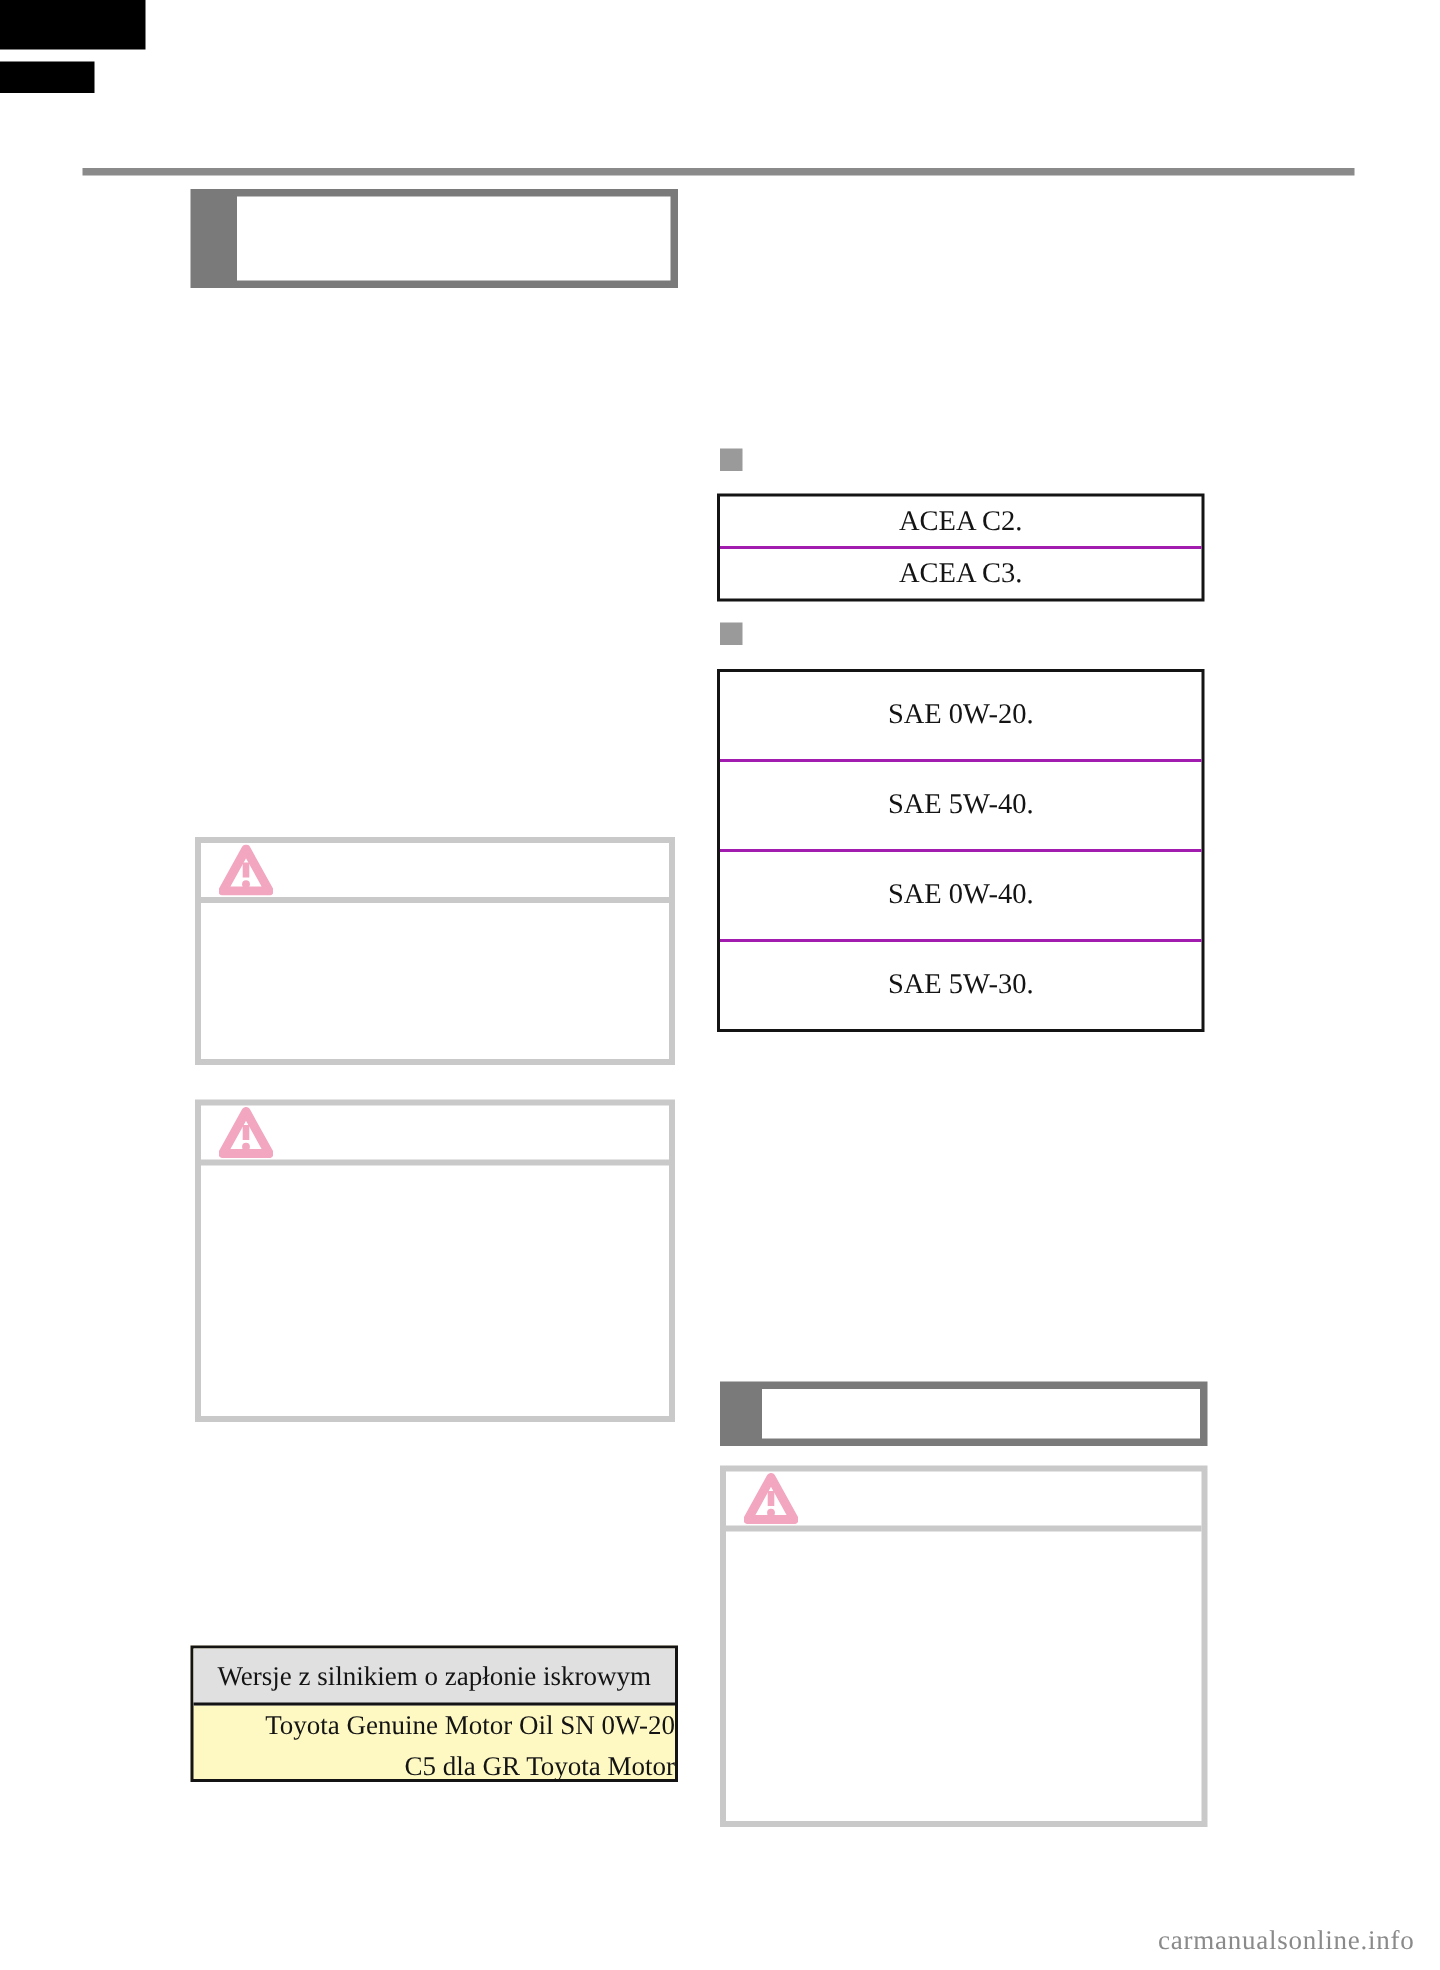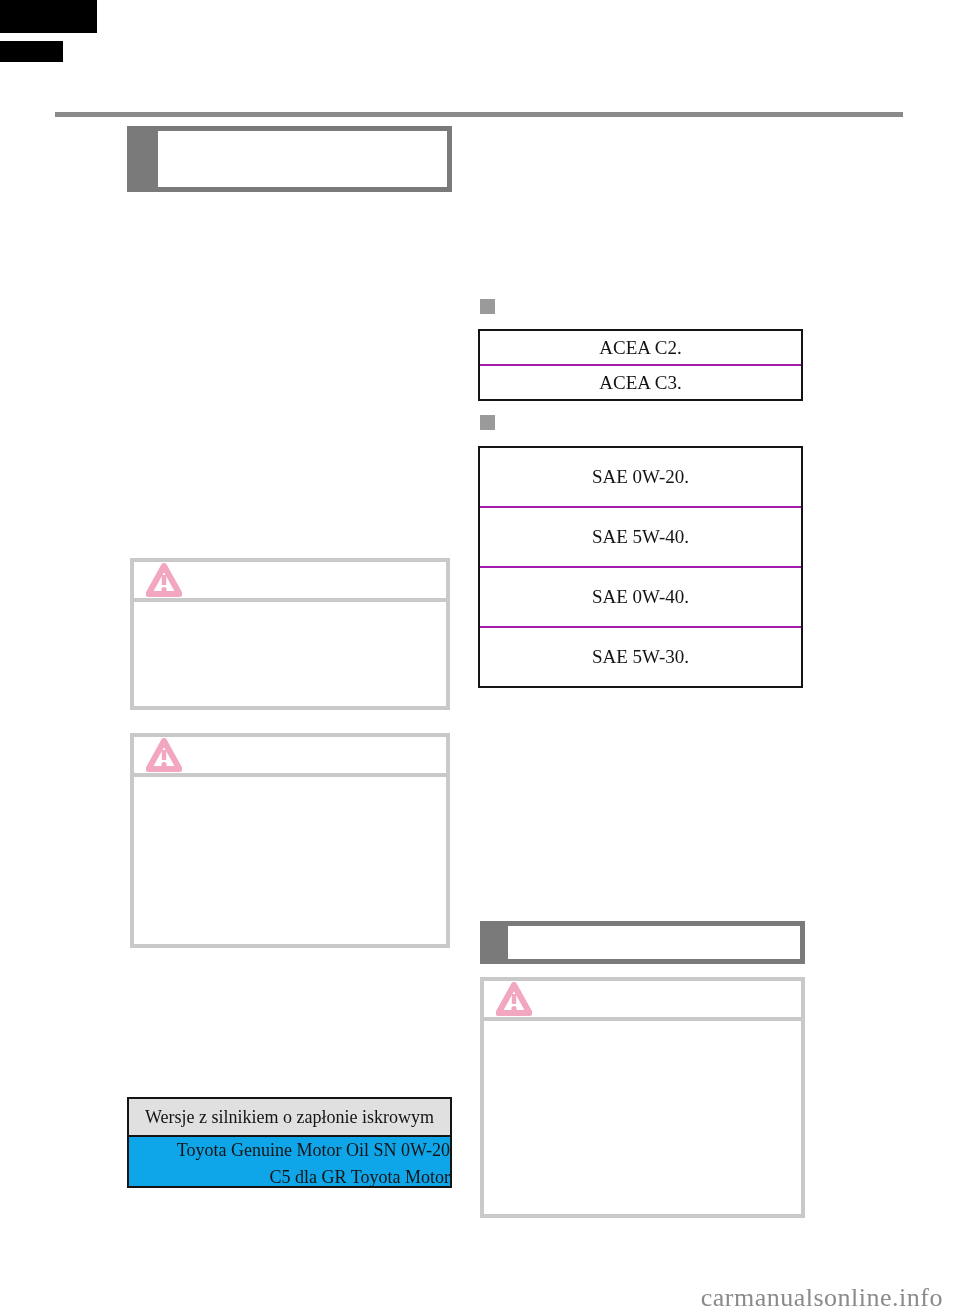--- a/index.html
+++ b/index.html
@@ -22,27 +22,27 @@
   
   .dtable{border:2px solid #141414;background:#ffffff;display:flex;flex-direction:column;box-sizing:border-box;}
   .dtable .row{flex:1;display:flex;align-items:center;justify-content:center;
     font-size:19px;color:#141414;border-top:2px solid #a21caf;white-space:nowrap;}
   .dtable .row:first-child{border-top:none;}
   
   .caution{border:4px solid #c9c9c9;box-sizing:border-box;background:transparent;}
   .caution .chead{height:36px;border-bottom:4px solid #c9c9c9;display:flex;align-items:center;}
   .caution .chead svg{margin-left:12px;display:block;}
   
-  .oil-table{border:2px solid #141414;box-sizing:border-box;background:#0ea5e9;}
+  .oil-table{border:2px solid #141414;box-sizing:border-box;background:#fef9c3;}
   .oil-table .ohead{height:36px;background:#e0e0e0;border-bottom:2px solid #141414;
     display:flex;align-items:center;justify-content:center;font-size:18px;white-space:nowrap;}
   .oil-table .obody{display:flex;flex-direction:column;align-items:flex-end;justify-content:center;
     height:53px;font-size:18px;line-height:27px;white-space:nowrap;}
   
-  .watermark{font-size:26px;color:#8a8a8a;letter-spacing:0.5px;margin-left:48px;}
+  .watermark{font-size:18px;color:#8a8a8a;letter-spacing:0.5px;margin-left:48px;}
 </style>
 </head>
 <body>
 
 <div id="page">
 
   <div class="abs black-block" style="left:0;top:0;width:97px;height:33px;"></div>
   <div class="abs black-block" style="left:0;top:41px;width:63px;height:21px;"></div>
 
   <div class="abs top-rule" style="left:55px;top:112px;width:848px;height:5px;"></div>

